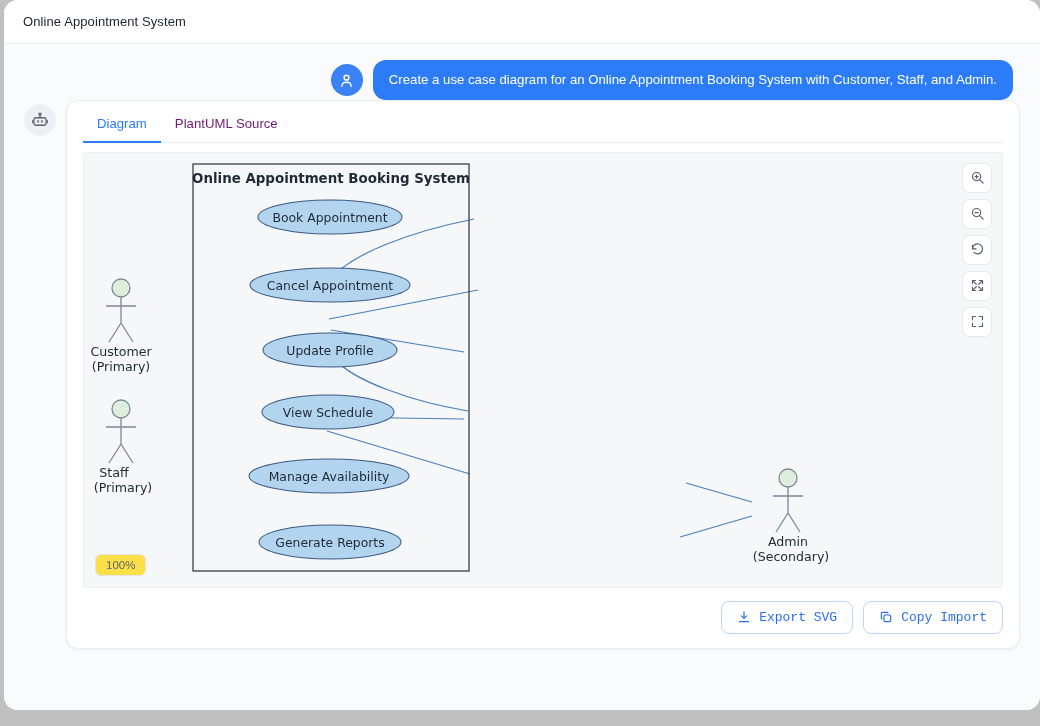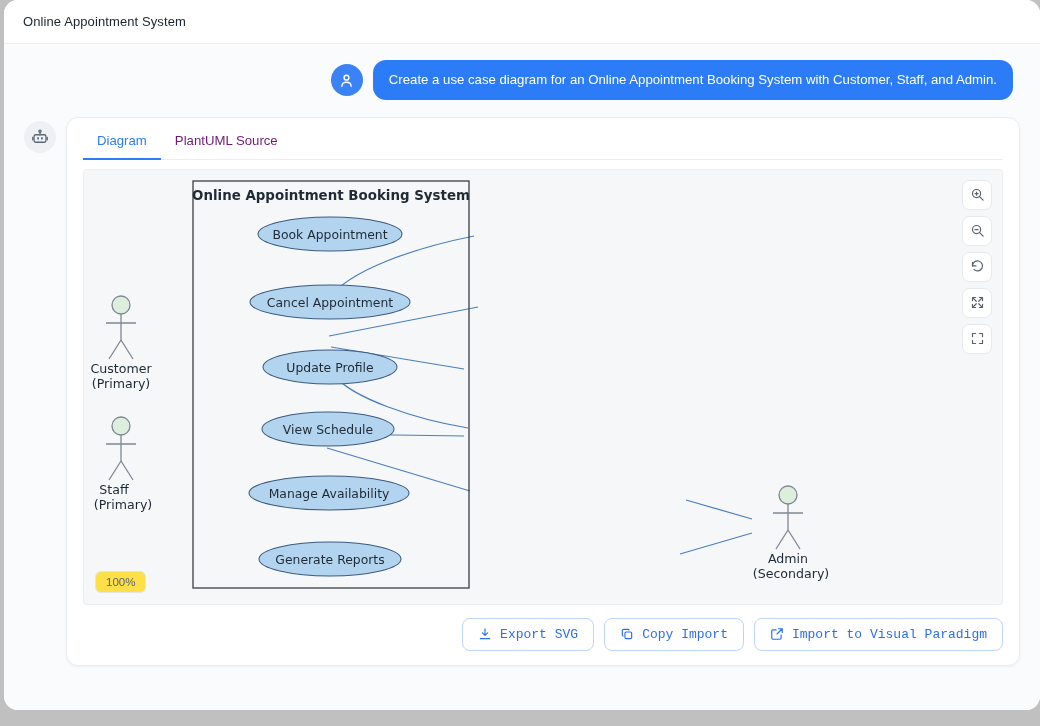--- a/index.html
+++ b/index.html
@@ -71,21 +71,20 @@
     font-size: 13.2px;
     line-height: 1.35;
     max-width: 690px;
   }
 
   
   #assistant-row {
     display: flex;
     align-items: flex-start;
     gap: 10px;
-    margin-top: 17px;
   }
   #bot-avatar {
     width: 32px; height: 32px;
     border-radius: 50%;
     background: #eef0f3;
     display: flex; align-items: center; justify-content: center;
     flex: 0 0 32px;
     margin-top: 4px;
   }
 
@@ -348,27 +347,18 @@
           <button class="action-btn">
             <span>
               <svg width="14" height="14" viewBox="0 0 24 24" fill="none" stroke="#2b6ef0" stroke-width="2" stroke-linecap="round" stroke-linejoin="round">
                 <rect x="8.5" y="8.5" width="11.5" height="11.5" rx="2"></rect>
                 <path d="M15.5 5.2A2 2 0 0 0 13.8 4H6a2 2 0 0 0-2 2v7.8a2 2 0 0 0 1.2 1.7"></path>
               </svg>
             </span>
             <span>Copy Import</span>
           </button>
 
-          <button class="action-btn">
-            <span>
-              <svg width="14" height="14" viewBox="0 0 24 24" fill="none" stroke="#2b6ef0" stroke-width="2" stroke-linecap="round" stroke-linejoin="round">
-                <path d="M19 13.5V19a2 2 0 0 1-2 2H5a2 2 0 0 1-2-2V7a2 2 0 0 1 2-2h5.5"></path>
-                <path d="M14.5 3H21v6.5M21 3l-9 9"></path>
-              </svg>
-            </span>
-            <span>Import to Visual Paradigm</span>
-          </button>
         </div>
 
       </div>
     </div>
   </div>
 </div>
 
 </body></html>

